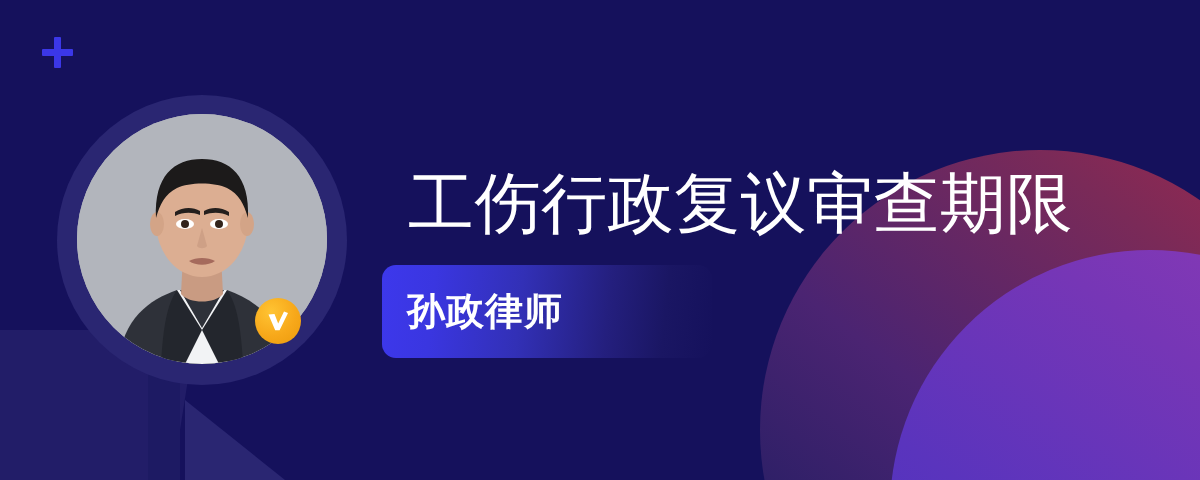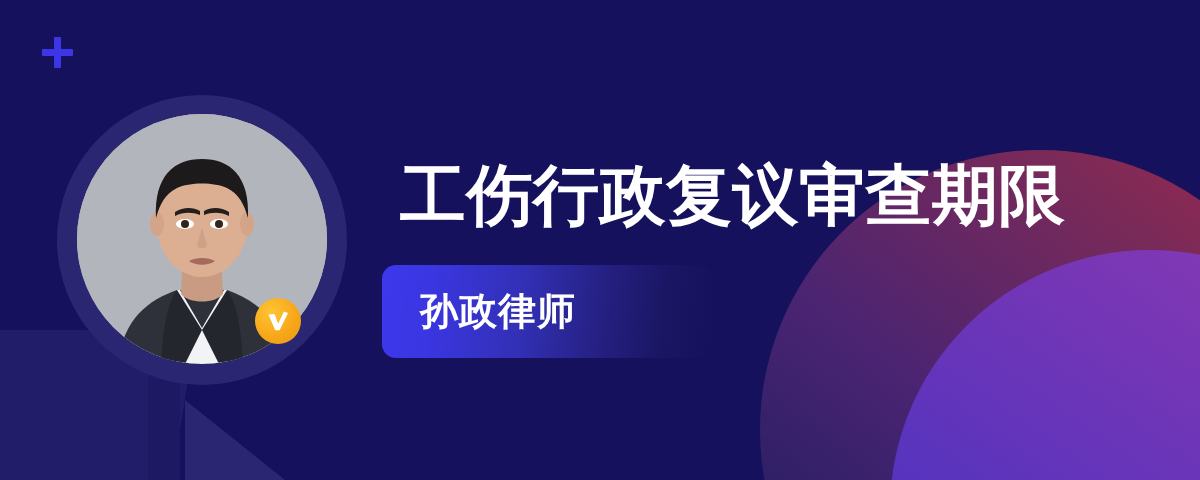--- a/index.html
+++ b/index.html
@@ -140,40 +140,39 @@
     align-items: center;
     justify-content: center;
   }
   .verified-badge svg { display: block; }
 
   
   .headline {
     position: absolute;
     left: 396px;
     top: 157px;
-    margin: 4px;
+    margin: 12px;
     font-size: 66px;
     line-height: 1.04;
-    font-weight: bold;
+    font-weight: normal;
     color: #ffffff;
     letter-spacing: 0.5px;
     white-space: nowrap;
   }
 
   .name-badge {
     position: absolute;
     left: 382px;
     top: 265px;
     width: 330px;
     height: 93px;
     border-radius: 14px;
     background: linear-gradient(96deg, #3d38ec 0%, #3a36e0 16%, #3230b6 42%, #241f7e 68%, #1a1663 85%, #15115c 100%);
     display: flex;
     align-items: center;
-    padding-left: 13px;
   }
   .name-badge-label {
     padding-left: 25px;
     font-size: 38px;
     font-weight: bold;
     color: #ffffff;
     letter-spacing: 1px;
     white-space: nowrap;
   }
 </style>

